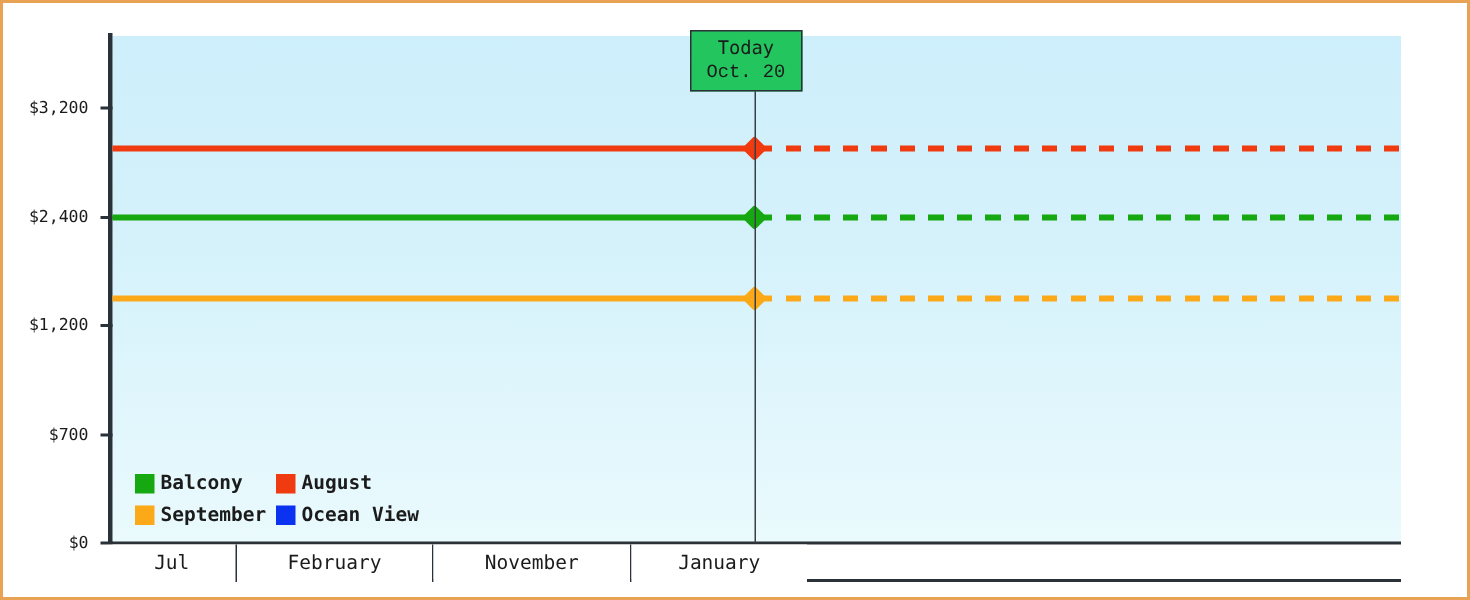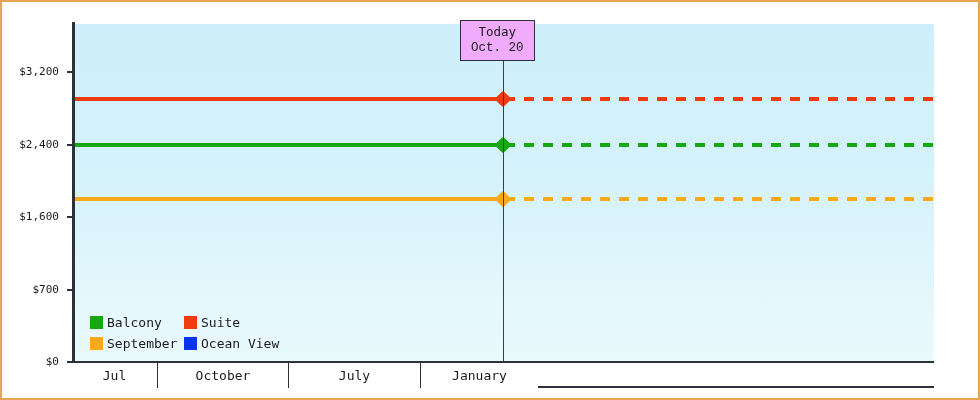--- a/index.html
+++ b/index.html
@@ -84,21 +84,21 @@
     position: absolute;
     top: 22px;
     width: 1px;
     height: 338px;
     background: #3a3f45;
   }
   #today-box {
     position: absolute;
     box-sizing: border-box;
     border: 1px solid #2b3138;
-    background: #f0abfc;
+    background: #22c55e;
     padding: 3px 10px 4px 10px;
     text-align: center;
     font-size: 12.5px;
     line-height: 16px;
     color: #1b1b1b;
     white-space: nowrap;
   }
   #today-box .today-line2 { display: block; font-family: Liberation Mono, monospace; }
   
   #legend {
@@ -117,21 +117,21 @@
     align-items: center;
     gap: 4px;
     white-space: nowrap;
   }
   .legend-swatch {
     width: 13px;
     height: 13px;
     display: inline-block;
     flex: 0 0 auto;
   }
-  .legend-text { line-height: 13px; }
+  .legend-text { line-height: 13px; font-weight: bold; }
   
   #month-axis {
     position: absolute;
     left: 70px;
     top: 361px;
     height: 25px;
     width: 862px;
     display: flex;
     border-bottom: 2px solid #2b3138;
     box-sizing: border-box;
@@ -160,21 +160,21 @@
   <div id="x-axis-line"></div>
 
   <div class="y-tick" style="top:69px"></div>
   <div class="y-tick" style="top:142px"></div>
   <div class="y-tick" style="top:214px"></div>
   <div class="y-tick" style="top:287px"></div>
   <div class="y-tick" style="top:359px"></div>
 
   <div class="y-label" style="top:63px">$3,200</div>
   <div class="y-label" style="top:136px">$2,400</div>
-  <div class="y-label" style="top:208px">$1,600</div>
+  <div class="y-label" style="top:208px">$1,200</div>
   <div class="y-label" style="top:281px">$700</div>
   <div class="y-label" style="top:353px">$0</div>
 
   <div class="series-solid" style="left:73px; top:95px; width:428px; background:#f03b10;"></div>
   <div class="series-dashed" style="left:503px; top:95px; width:429px;
        background:repeating-linear-gradient(to right,#f03b10 0px,#f03b10 10px,transparent 10px,transparent 19px);"></div>
   <div class="series-marker" style="left:495px; top:91px; background:#f03b10;"></div>
 
   <div class="series-solid" style="left:73px; top:141px; width:428px; background:#16a810;"></div>
   <div class="series-dashed" style="left:503px; top:141px; width:429px;
@@ -192,32 +192,32 @@
     <span class="today-line2">Oct. 20</span>
   </div>
 
   <div id="legend">
     <div class="legend-entry">
       <span class="legend-swatch" style="background:#16a810"></span>
       <span class="legend-text">Balcony</span>
     </div>
     <div class="legend-entry">
       <span class="legend-swatch" style="background:#f03b10"></span>
-      <span class="legend-text">Suite</span>
+      <span class="legend-text">August</span>
     </div>
     <div class="legend-entry">
       <span class="legend-swatch" style="background:#fba918"></span>
       <span class="legend-text">September</span>
     </div>
     <div class="legend-entry">
       <span class="legend-swatch" style="background:#0a32f0"></span>
       <span class="legend-text">Ocean View</span>
     </div>
   </div>
 
   <div id="month-axis">
     <div class="month-cell" style="width:86px">Jul</div>
-    <div class="month-cell" style="width:131px">October</div>
-    <div class="month-cell" style="width:132px">July</div>
+    <div class="month-cell" style="width:131px">February</div>
+    <div class="month-cell" style="width:132px">November</div>
     <div class="month-cell" style="width:117px">January</div>
   </div>
 
 </div>
 
 </body></html>

